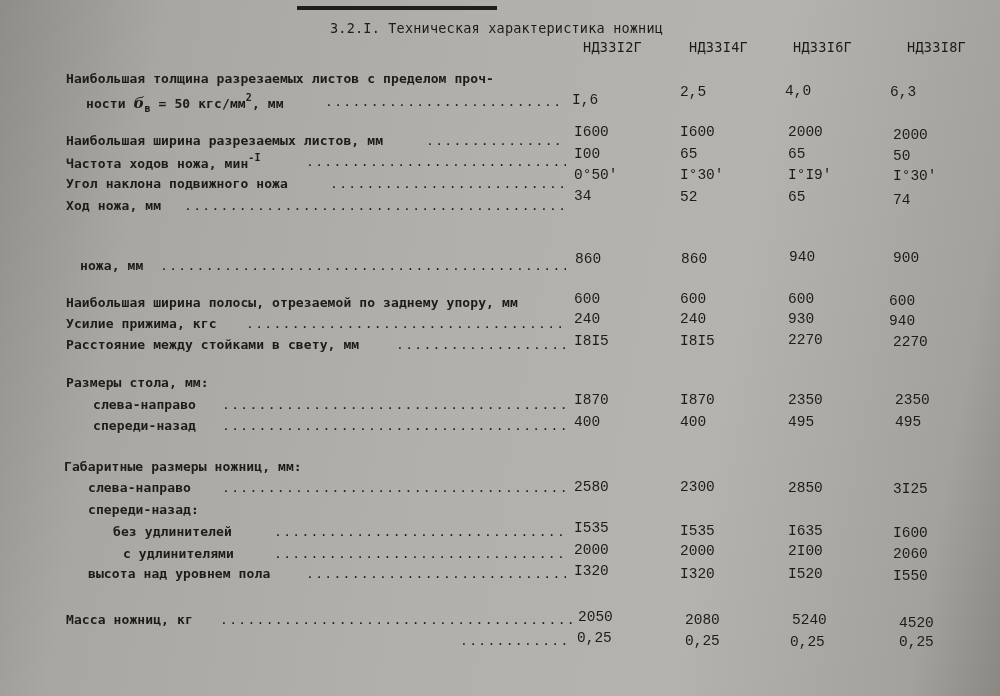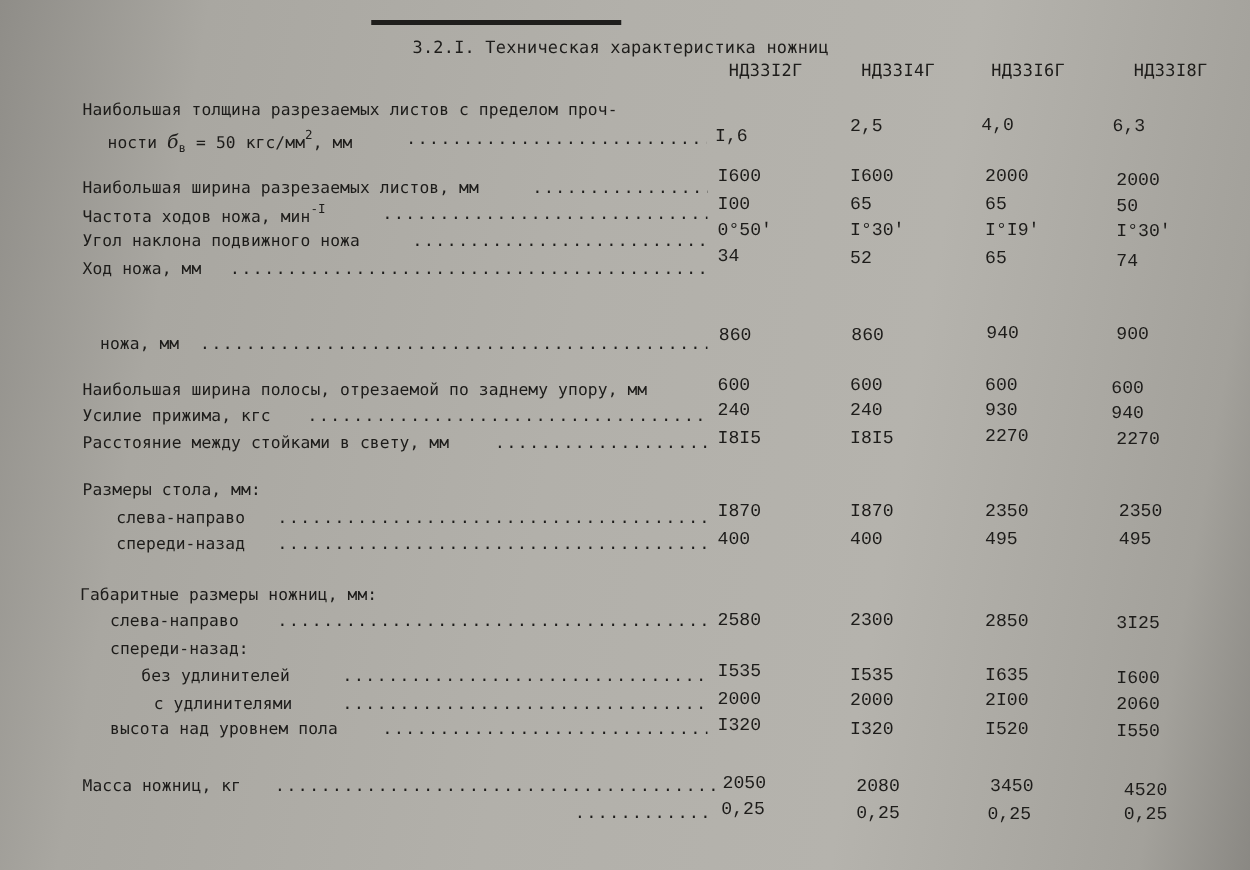--- a/index.html
+++ b/index.html
@@ -10,21 +10,21 @@
       width: 1000px;
       height: 696px;
       overflow: hidden;
       background: linear-gradient(100deg, #8f8d88 0%, #a9a7a1 15%, #b2b0aa 45%, #b5b3ad 70%, #a3a19b 92%, #8a8883 100%);
       font-family: "DejaVu Sans Mono", "Liberation Mono", monospace;
       color: #1d1c1a;
       position: relative;
     }
     .page {
       position: absolute;
-      left: 0; top: 16px;
+      left: 0; top: 6px;
       width: 1000px; height: 552px;
     }
     .top-rule {
       position: absolute;
       left: 297px; top: 0;
       width: 200px; height: 4px;
       background: #1f1e1c;
     }
     .title {
       position: absolute;
@@ -44,20 +44,21 @@
       position: absolute;
       left: 0;
       width: 1000px;
       height: 20px;
     }
     .label {
       position: absolute;
       font-size: 13px;
       white-space: nowrap;
       letter-spacing: 0.1px;
+      font-weight: bold;
     }
     .dots {
       position: absolute;
       font-size: 13px;
       white-space: nowrap;
       overflow: hidden;
       letter-spacing: 1.3px;
     }
     .val {
       position: absolute;
@@ -220,21 +221,21 @@
     <div class="val" style="left:680px;top:560px">I320</div>
     <div class="val" style="left:788px;top:560px">I520</div>
     <div class="val" style="left:893px;top:562px">I550</div>
   </div>
 
   <div class="row">
     <div class="label" style="left:66px;top:606px">Масса ножниц, кг</div>
     <div class="dots" style="left:220px;top:606px;width:354px">............................................</div>
     <div class="val" style="left:578px;top:603px">2050</div>
     <div class="val" style="left:685px;top:606px">2080</div>
-    <div class="val" style="left:792px;top:606px">3450</div>
+    <div class="val" style="left:792px;top:606px">5240</div>
     <div class="val" style="left:899px;top:609px">4520</div>
   </div>
 
   <div class="row">
     <div class="dots" style="left:460px;top:627px;width:110px">..............</div>
     <div class="val" style="left:577px;top:624px">0,25</div>
     <div class="val" style="left:685px;top:627px">0,25</div>
     <div class="val" style="left:790px;top:628px">0,25</div>
     <div class="val" style="left:899px;top:628px">0,25</div>
   </div>

